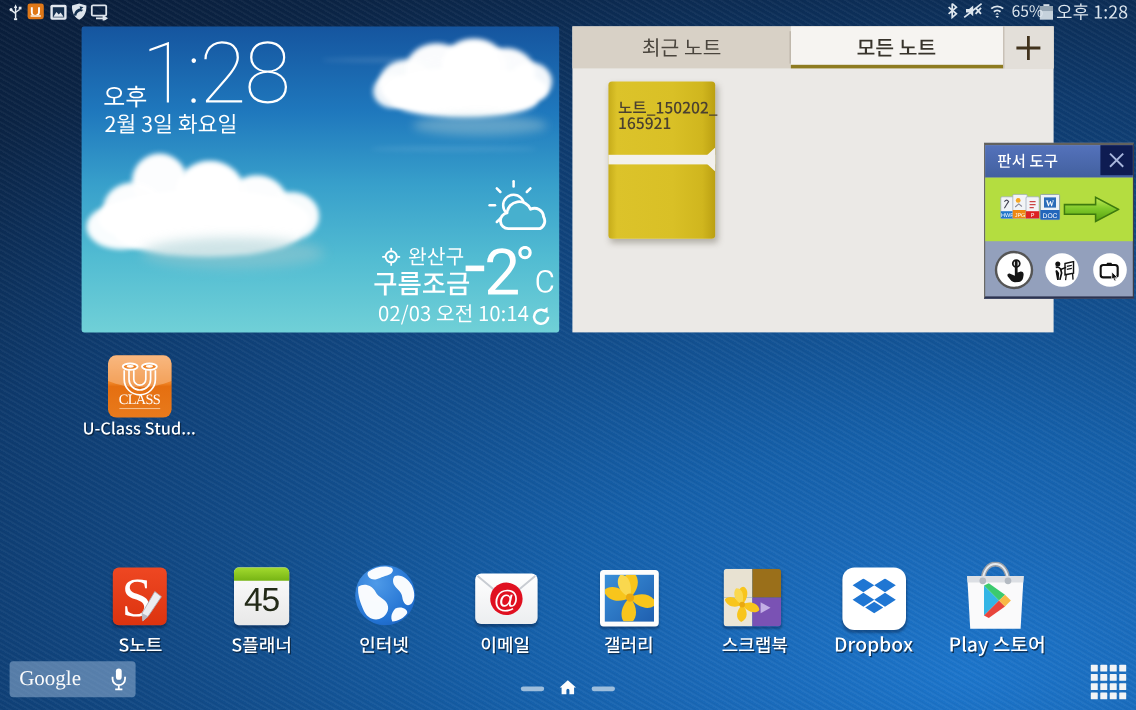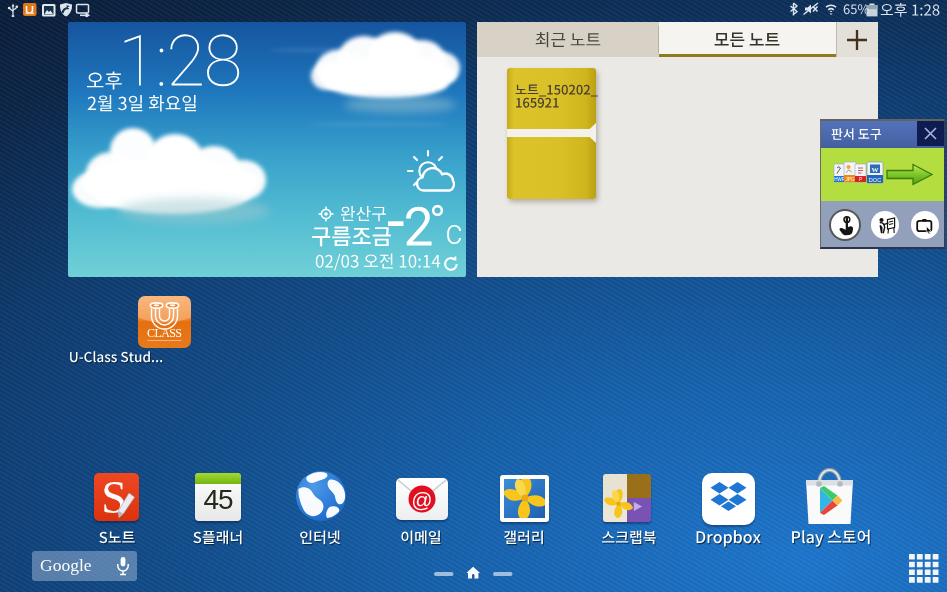--- a/index.html
+++ b/index.html
@@ -32,28 +32,28 @@
   border-top:2px solid #62625e; border-left:1px solid #6a6a66; border-right:1px solid #3c3c48;
   border-bottom:2px solid #2c3350; background:#93a0bc; }
 #ptitle { position:absolute; left:0; top:0; width:123px; height:27px;
   background:linear-gradient(180deg,#5472bb,#42609f); }
 #pclose { position:absolute; right:0; top:0; width:27px; height:25px; background:#0e1c52; }
 #pgreen { position:absolute; left:0; top:27px; width:123px; height:53px; background:#b4dd40; }
 .pcirc { position:absolute; top:90px; width:28px; height:28px; border-radius:50%; background:#fff; }
 
 
 #uclass { left:90px; top:296px; width:53px; height:52px; border-radius:7px; z-index:5;
-  background:linear-gradient(180deg,#f7a055 0%,#ef8325 45%,#e56f10 50%,#e87a1c 100%);margin-left:48px; }
+  background:linear-gradient(180deg,#f7a055 0%,#ef8325 45%,#e56f10 50%,#e87a1c 100%); }
 
 
 .dock { position:absolute; z-index:5; }
 
 
 #google { left:8px; top:551px; width:105px; height:30px; border-radius:3px;
-  background:rgba(145,175,208,0.55); z-index:5;margin-left:24px; }
+  background:rgba(145,175,208,0.55); z-index:5; }
 #google .g { position:absolute; left:8px; top:4px; font-family:"Liberation Serif",serif; font-size:17.5px; color:#fbfbfb; }
 
 </style></head><body>
 <div id="scr">
 
 <svg class="abs" style="left:6px;top:2px;z-index:20" width="100" height="15" viewBox="0 0 100 15">
 
   <g stroke="#e6ecf2" stroke-width="1.2" fill="none">
     <path d="M7 3.5 L7 13.5"></path>
         <path d="M7 9.2 L3.6 6.6"></path>

